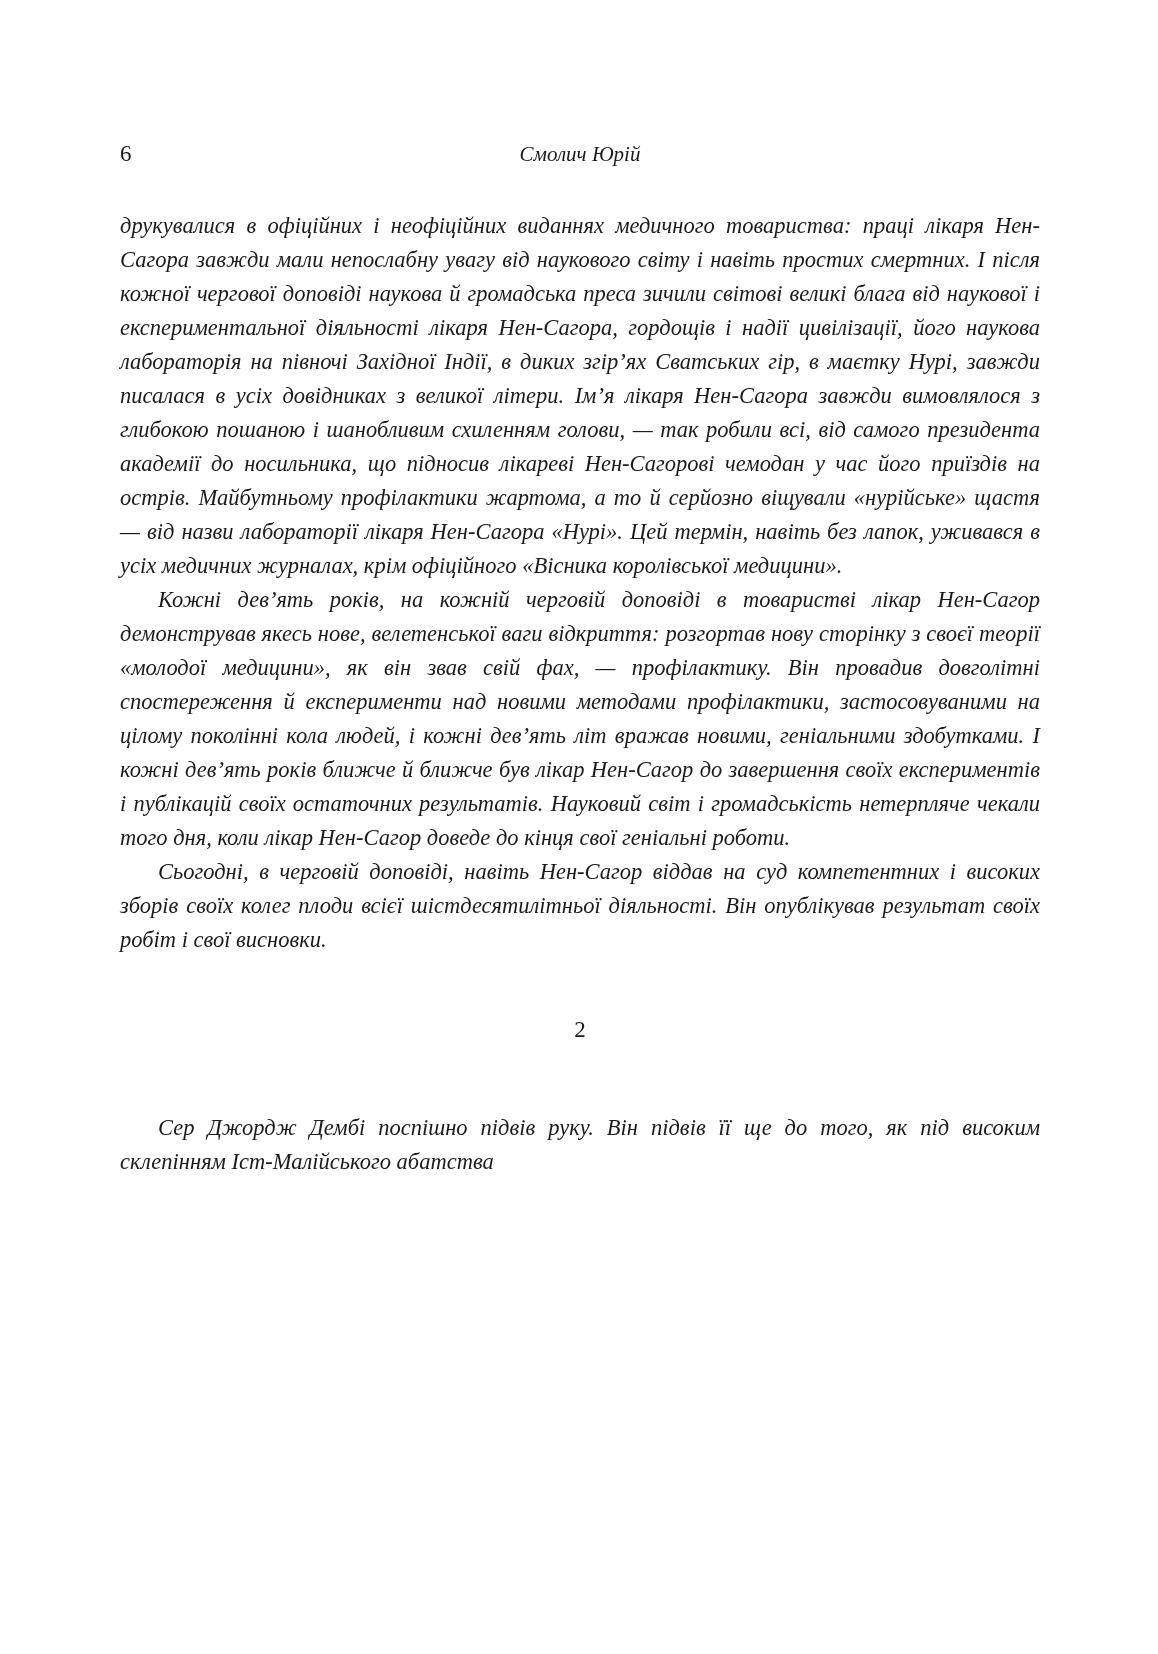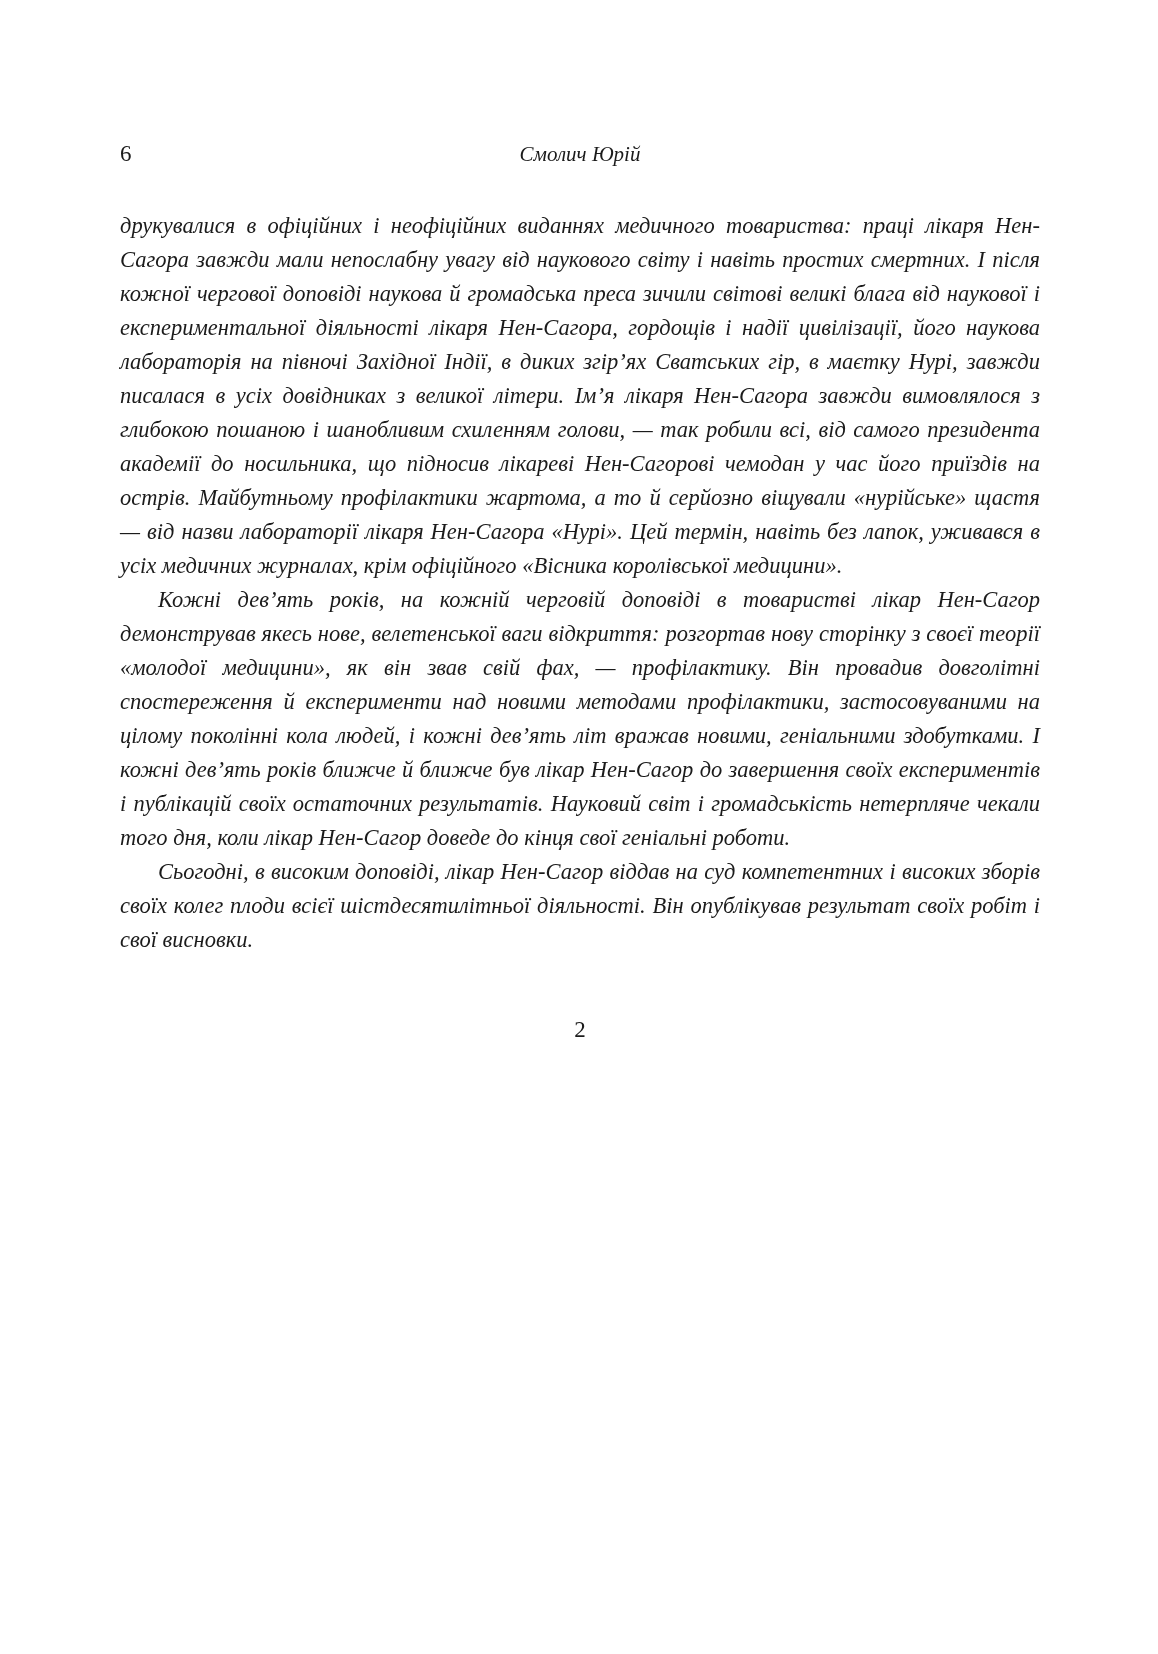--- a/index.html
+++ b/index.html
@@ -65,19 +65,20 @@
 <div class="page">
 
   <header class="page-header">
     <span class="page-number">6</span>
     <div class="running-title">Смолич Юрій</div>
   </header>
 
   <main class="page-body">
     <p class="noindent">друкувалися в офіційних і неофіційних виданнях медичного товариства: праці лікаря Нен-Сагора завжди мали непослабну увагу від наукового світу і навіть простих смертних. І після кожної чергової доповіді наукова й громадська преса зичили світові великі блага від наукової і експериментальної діяльності лікаря Нен-Сагора, гордощів і надії цивілізації, його наукова лабораторія на півночі Західної Індії, в диких згір’ях Сватських гір, в маєтку Нурі, завжди писалася в усіх довідниках з великої літери. Ім’я лікаря Нен-Сагора завжди вимовлялося з глибокою пошаною і шанобливим схиленням голови, — так робили всі, від самого президента академії до носильника, що підносив лікареві Нен-Сагорові чемодан у час його приїздів на острів. Майбутньому профілактики жартома, а то й серйозно віщували «нурійське» щастя — від назви лабораторії лікаря Нен-Сагора «Нурі». Цей термін, навіть без лапок, уживався в усіх медичних журналах, крім офіційного «Вісника королівської медицини».</p>
     <p>Кожні дев’ять років, на кожній черговій доповіді в товаристві лікар Нен-Сагор демонстрував якесь нове, велетенської ваги відкриття: розгортав нову сторінку з своєї теорії «молодої медицини», як він звав свій фах, — профілактику. Він провадив довголітні спостереження й експерименти над новими методами профілактики, застосовуваними на цілому поколінні кола людей, і кожні дев’ять літ вражав новими, геніальними здобутками. І кожні дев’ять років ближче й ближче був лікар Нен-Сагор до завершення своїх експериментів і публікацій своїх остаточних результатів. Науковий світ і громадськість нетерпляче чекали того дня, коли лікар Нен-Сагор доведе до кінця свої геніальні роботи.</p>
-    <p>Сьогодні, в високим доповіді, лікар Нен-Сагор віддав на суд компетентних і високих зборів своїх колег плоди всієї шістдесятилітньої діяльності. Він опублікував результат своїх робіт і свої висновки.</p>
+    <p>Сьогодні, в черговій доповіді, навіть Нен-Сагор віддав на суд компетентних і високих зборів своїх колег плоди всієї шістдесятилітньої діяльності. Він опублікував результат своїх робіт і свої висновки.</p>
 
     <div class="section-number">2</div>
 
+    <p>Сер Джордж Дембі поспішно підвів руку. Він підвів її ще до того, як під високим склепінням Іст-Малійського абатства</p>
   </main>
 
 </div>
 
 </body></html>

